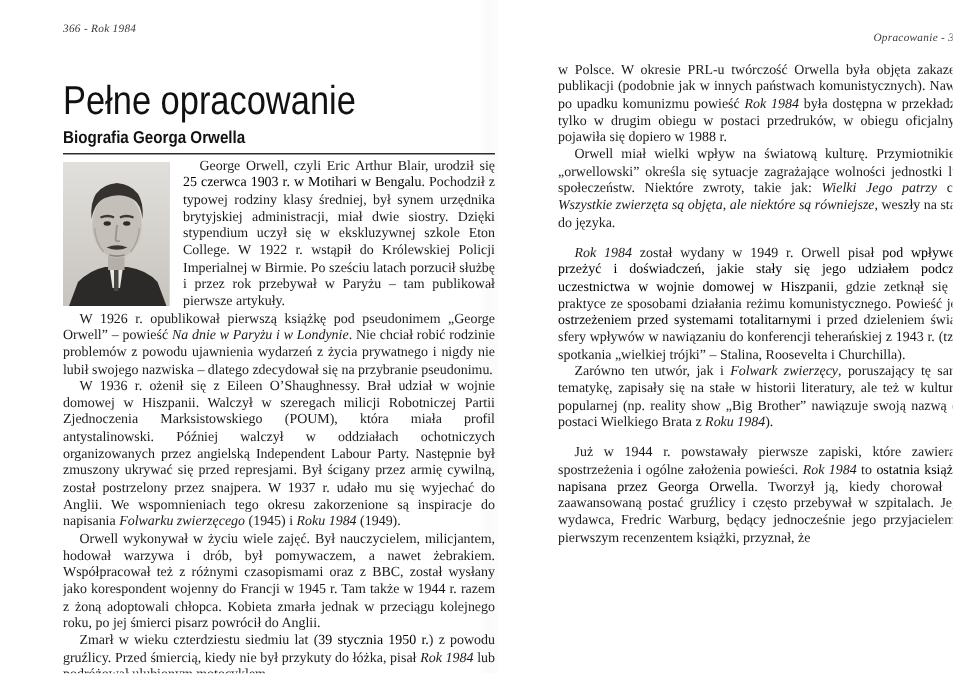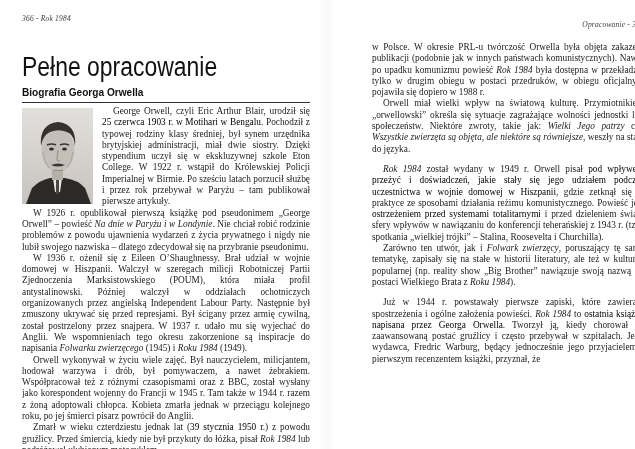--- a/index.html
+++ b/index.html
@@ -8,21 +8,21 @@
     background:#ffffff;
     font-family:"Liberation Serif", serif;
     color:#1b1b1b;
   }
   .spread{position:absolute;inset:0;}
   .gutter{
     position:absolute;top:0;bottom:0;left:318px;width:14px;
     background:linear-gradient(90deg, rgba(0,0,0,0) 0%, rgba(0,0,0,0.02) 55%, rgba(0,0,0,0.015) 100%);
   }
   .col{position:absolute;top:0;bottom:0;overflow:hidden;}
-  .col-left{left:22px;width:288px;}
+  .col-left{left:42px;width:288px;}
   .col-right{left:372px;width:272px;}
 
   .running-head{
     font-style:italic;font-size:7.5px;line-height:9px;color:#3a3a3a;
     letter-spacing:.2px;
   }
   .running-head.rh-left{margin-top:14px;text-align:left;}
   .running-head.rh-right{margin-top:20px;text-align:right;}
 
   h1.page-title{
@@ -116,21 +116,21 @@
 
           <path d="M21 44 Q22 54 27 60" stroke="#aaa49c" stroke-width="1" fill="none"></path>
           <path d="M51 44 Q50 54 45 60" stroke="#aaa49c" stroke-width="1" fill="none"></path>
         </svg>
       </div>
 
     <p><span>George Orwell, czyli Eric Arthur Blair, urodził się </span><span class="b">25 czerwca 1903 r. w Motihari w Bengalu</span><span>. Pochodził z typowej rodziny klasy średniej, był synem urzędnika brytyjskiej administracji, miał dwie siostry. Dzięki stypendium uczył się w ekskluzywnej szkole Eton College. W 1922 r. wstąpił do Królewskiej Policji Imperialnej w Birmie. Po sześciu latach porzucił służbę i przez rok przebywał w Paryżu – tam publikował pierwsze artykuły.</span></p>
         <p><span>W 1926 r. opublikował pierwszą książkę pod pseudonimem „George Orwell” – powieść </span><span class="i">Na dnie w Paryżu i w Londynie</span><span>. Nie chciał robić rodzinie problemów z powodu ujawnienia wydarzeń z życia prywatnego i nigdy nie lubił swojego nazwiska – dlatego zdecydował się na przybranie pseudonimu.</span></p>
         <p><span>W 1936 r. ożenił się z Eileen O’Shaughnessy. Brał udział w wojnie domowej w Hiszpanii. Walczył w szeregach milicji Robotniczej Partii Zjednoczenia Marksistowskiego (POUM), która miała profil antystalinowski. Później walczył w oddziałach ochotniczych organizowanych przez angielską Independent Labour Party. Następnie był zmuszony ukrywać się przed represjami. Był ścigany przez armię cywilną, został postrzelony przez snajpera. W 1937 r. udało mu się wyjechać do Anglii. We wspomnieniach tego okresu zakorzenione są inspiracje do napisania </span><span class="i">Folwarku zwierzęcego</span><span> (1945) i </span><span class="i">Roku 1984</span><span> (1949).</span></p>
         <p><span>Orwell wykonywał w życiu wiele zajęć. Był nauczycielem, milicjantem, hodował warzywa i drób, był pomywaczem, a nawet żebrakiem. Współpracował też z różnymi czasopismami oraz z BBC, został wysłany jako korespondent wojenny do Francji w 1945 r. Tam także w 1944 r. razem z żoną adoptowali chłopca. Kobieta zmarła jednak w przeciągu kolejnego roku, po jej śmierci pisarz powrócił do Anglii.</span></p>
-        <p><span>Zmarł w wieku czterdziestu jednak lat (</span><span class="b">39 stycznia 1950 r.</span><span>) z powodu gruźlicy. Przed śmiercią, kiedy nie był przykuty do łóżka, pisał </span><span class="i">Rok 1984</span><span> lub podróżował ulubionym motocyklem.</span></p>
+        <p><span>Zmarł w wieku czterdziestu siedmiu lat (</span><span class="b">39 stycznia 1950 r.</span><span>) z powodu gruźlicy. Przed śmiercią, kiedy nie był przykuty do łóżka, pisał </span><span class="i">Rok 1984</span><span> lub podróżował ulubionym motocyklem.</span></p>
       </div>
   </div>
 
   <div class="col col-right">
     <div class="running-head rh-right">Opracowanie - 367</div>
 
     <div class="body-text body-right-top">
         <p class="noindent"><span>w Polsce. W okresie PRL-u twórczość Orwella była objęta zakazem publikacji (podobnie jak w innych państwach komunistycznych). Nawet po upadku komunizmu powieść </span><span class="i">Rok 1984</span><span> była dostępna w przekładzie tylko w drugim obiegu w postaci przedruków, w obiegu oficjalnym pojawiła się dopiero w 1988 r.</span></p>
         <p><span>Orwell miał wielki wpływ na światową kulturę. Przymiotnikiem „orwellowski” określa się sytuacje zagrażające wolności jednostki lub społeczeństw. Niektóre zwroty, takie jak: </span><span class="i">Wielki Jego patrzy</span><span> czy </span><span class="i">Wszystkie zwierzęta są objęta, ale niektóre są równiejsze</span><span>, weszły na stałe do języka.</span></p>
       </div>

